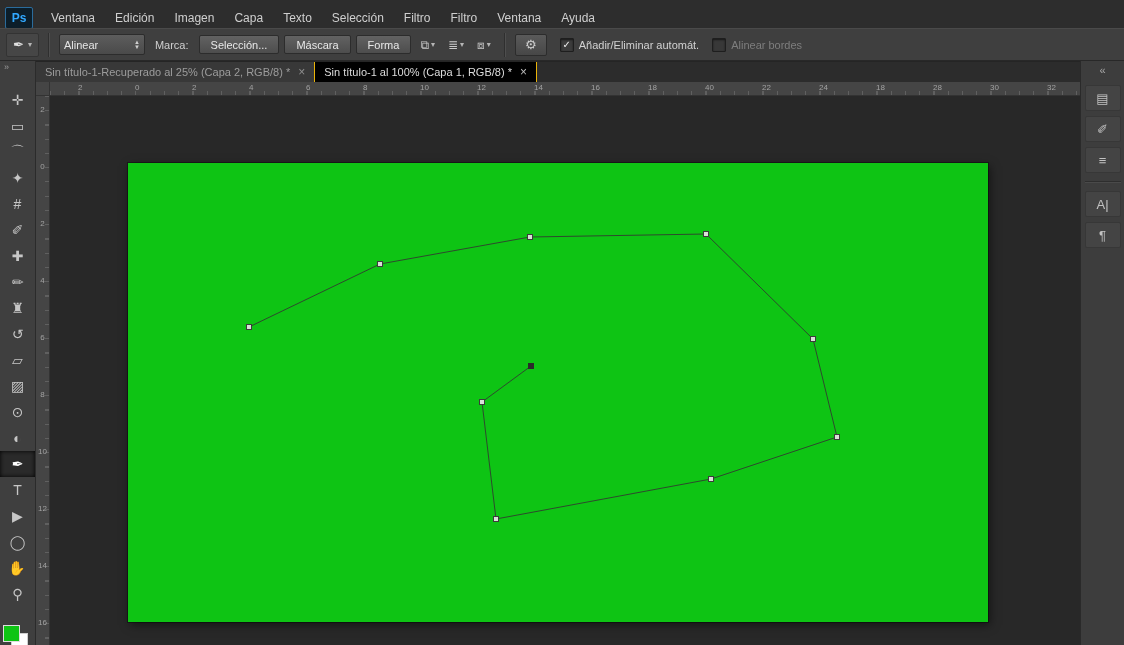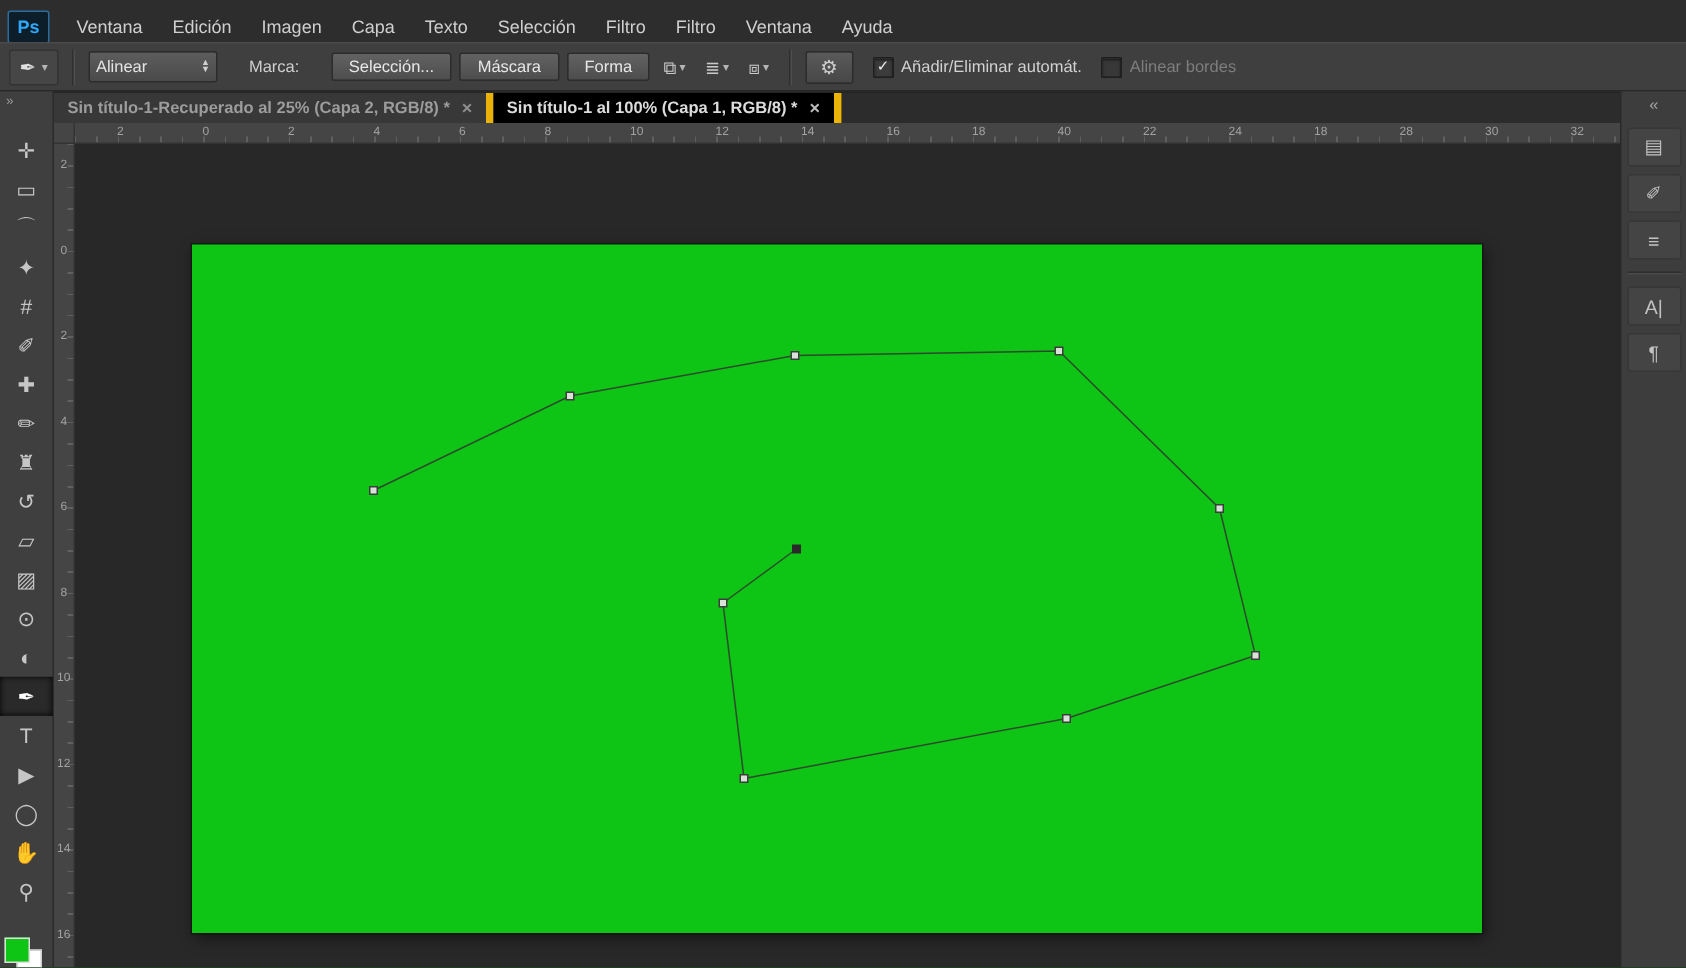--- a/index.html
+++ b/index.html
@@ -21,40 +21,40 @@
               display:flex;align-items:center;box-sizing:border-box;padding-left:6px;gap:5px;}
   .tool-preset{display:flex;align-items:center;gap:4px;height:22px;padding:0 6px;
                border:1px solid #333;border-radius:2px;background:#464646;}
   .tp-glyph{color:#e0e0e0;font-size:13px;}
   .arrow{color:#b5b5b5;font-size:8px;}
   .vsep{width:1px;height:24px;background:#2f2f2f;border-right:1px solid #4e4e4e;margin:0 4px;}
   .ps-select{display:flex;align-items:center;justify-content:space-between;width:76px;height:19px;
              background:linear-gradient(#5d5d5d,#4a4a4a);border:1px solid #2c2c2c;border-radius:2px;
              padding:0 4px;color:#e4e4e4;font-size:11px;}
   .sel-arrows{display:flex;flex-direction:column;align-items:center;line-height:5px;font-size:6px;color:#d0d0d0;}
-  .ps-label{color:#cfcfcf;font-size:11px;margin:0 16px;}
+  .ps-label{color:#cfcfcf;font-size:11px;margin:0 5px;}
   .ps-button{height:19px;padding:0 11px;background:linear-gradient(#626262,#4d4d4d);
              border:1px solid #2c2c2c;border-radius:2px;color:#e8e8e8;font-size:11px;
              display:flex;align-items:center;white-space:nowrap;}
   .icon-btn{display:flex;align-items:center;gap:2px;height:20px;padding:0 4px;color:#c9c9c9;font-size:12px;}
   .gear-btn{width:30px;height:20px;background:linear-gradient(#5a5a5a,#474747);border:1px solid #2c2c2c;
             border-radius:2px;color:#cccccc;display:flex;align-items:center;justify-content:center;font-size:13px;}
   .check-group{display:flex;align-items:center;gap:5px;margin-left:8px;}
   .checkbox{width:12px;height:12px;background:#3c3c3c;border:1px solid #1e1e1e;border-radius:1px;
             box-shadow:inset 0 1px 2px rgba(0,0,0,.6);display:flex;align-items:center;
             justify-content:center;color:#efefef;font-size:10px;line-height:10px;}
   .check-label{color:#d2d2d2;font-size:11px;white-space:nowrap;}
   .check-group.disabled .checkbox{background:#383838;}
   .check-group.disabled .check-label{color:#7e7e7e;}
 
   
   #tabbar{position:absolute;left:36px;top:61px;width:1044px;height:21px;background:#2c2c2c;
           border-top:1px solid #252525;display:flex;box-sizing:border-box;overflow:hidden;}
   .tab{display:flex;align-items:center;gap:8px;padding:0 9px;font-size:11px;background:#383838;
-       color:#9c9c9c;border-right:5px solid #eab308;white-space:nowrap;cursor:default;font-weight:bold;}
+       color:#9c9c9c;border-right:1px solid #eab308;white-space:nowrap;cursor:default;}
   .tab.active{background:#000000;color:#dcdcdc;}
   .tab-close{font-size:12px;opacity:.85;}
 
   
   #leftcol{position:absolute;left:0;top:61px;width:36px;height:584px;background:#3f3f3f;
            border-right:1px solid #2b2b2b;display:flex;flex-direction:column;box-sizing:border-box;}
   #tools-collapse{height:13px;color:#9a9a9a;font-size:9px;padding-left:4px;line-height:13px;}
   #tools{display:flex;flex-direction:column;margin-top:13px;}
   .tool{height:26px;display:flex;align-items:center;justify-content:center;color:#c6c6c6;font-size:14px;}
   .tool.selected{background:#2a2a2a;color:#ffffff;box-shadow:inset 0 0 4px #000;}

